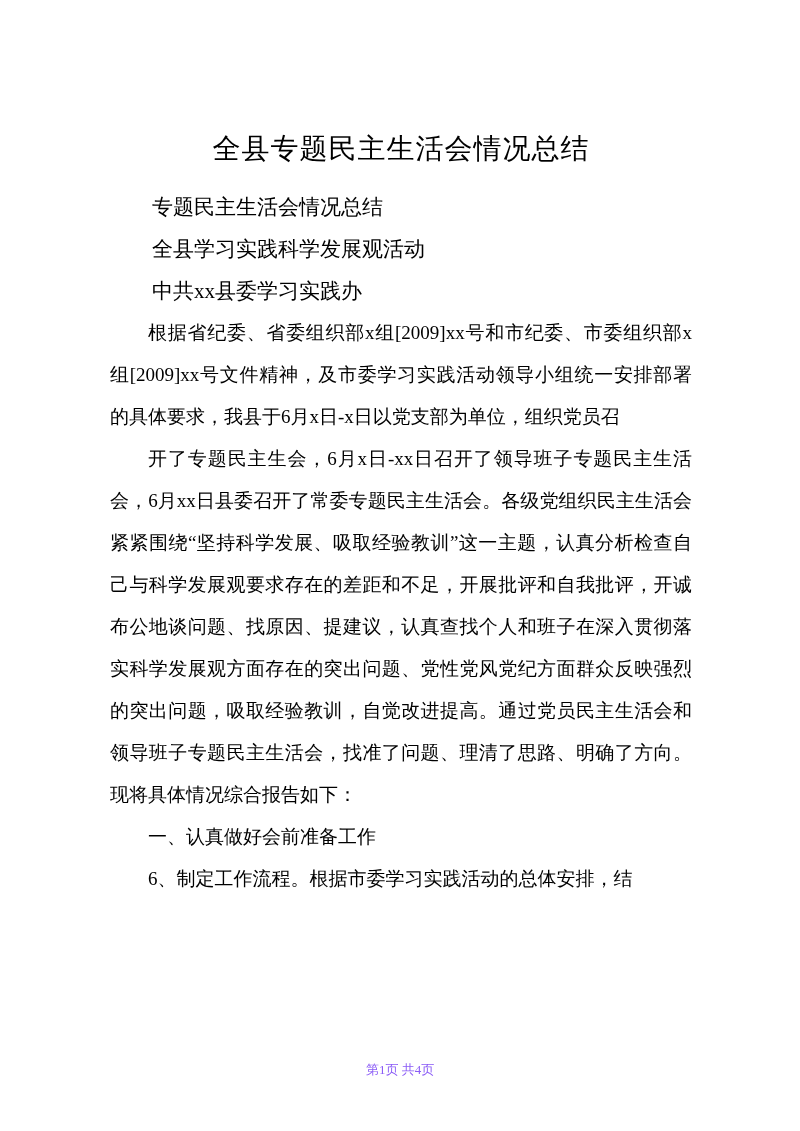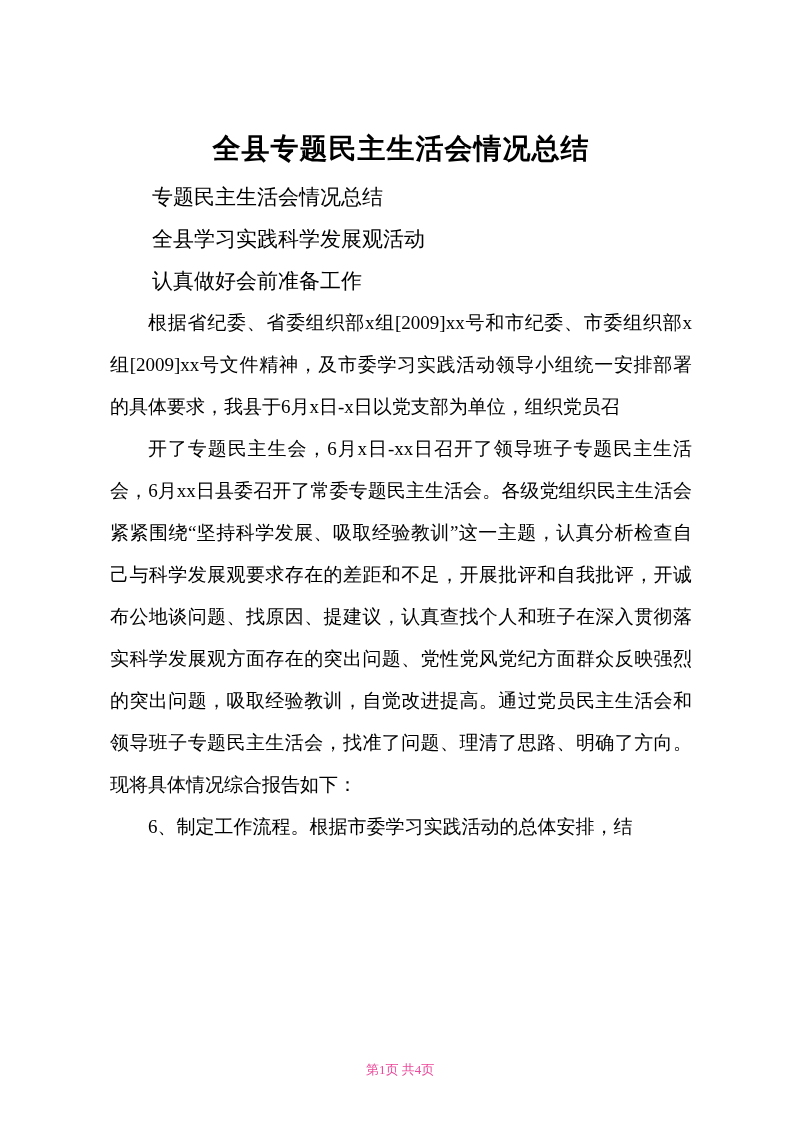--- a/index.html
+++ b/index.html
@@ -12,66 +12,67 @@
     position: relative;
     width: 800px;
     height: 1131px;
     background: #ffffff;
     color: #000000;
     padding: 126px 108px 0 110px;
     overflow: hidden;
   }
   .doc-title {
     font-size: 28px;
-    font-weight: bold;
+    font-weight: normal;
     text-align: center;
     line-height: 46px;
     letter-spacing: 1px;
-    margin-bottom: 4px;
+    margin-bottom: 14px;
   }
   .intro {
     font-size: 21px;
     line-height: 42px;
     text-indent: 2em;
   }
   .para {
     font-size: 19px;
     line-height: 42px;
     text-indent: 2em;
     text-align: justify;
     text-justify: inter-ideograph;
   }
   .footer {
     position: absolute;
     left: 0;
     right: 0;
     bottom: 52px;
     text-align: center;
     font-size: 13px;
-    color: #ec4899;
+    color: #8b5cf6;
   }
 </style>
 </head>
 <body>
 
 <div class="page">
 
   <h1 class="doc-title">全县专题民主生活会情况总结</h1>
 
   <p class="intro">专题民主生活会情况总结</p>
 
   <p class="intro">全县学习实践科学发展观活动</p>
 
-  <p class="intro">认真做好会前准备工作</p>
+  <p class="intro">中共xx县委学习实践办</p>
 
 
   <p class="para">根据省纪委、省委组织部x组[2009]xx号和市纪委、市委组织部x组[2009]xx号文件精神，及市委学习实践活动领导小组统一安排部署的具体要求，我县于6月x日-x日以党支部为单位，组织党员召</p>
 
   <p class="para">开了专题民主生会，6月x日-xx日召开了领导班子专题民主生活会，6月xx日县委召开了常委专题民主生活会。各级党组织民主生活会紧紧围绕“坚持科学发展、吸取经验教训”这一主题，认真分析检查自己与科学发展观要求存在的差距和不足，开展批评和自我批评，开诚布公地谈问题、找原因、提建议，认真查找个人和班子在深入贯彻落实科学发展观方面存在的突出问题、党性党风党纪方面群众反映强烈的突出问题，吸取经验教训，自觉改进提高。通过党员民主生活会和领导班子专题民主生活会，找准了问题、理清了思路、明确了方向。现将具体情况综合报告如下：</p>
 
+  <p class="para">一、认真做好会前准备工作</p>
 
   <p class="para">6、制定工作流程。根据市委学习实践活动的总体安排，结</p>
 
   <div class="footer">
     <span>第1页 共4页</span>
   </div>
 
 </div>
 
 </body></html>

